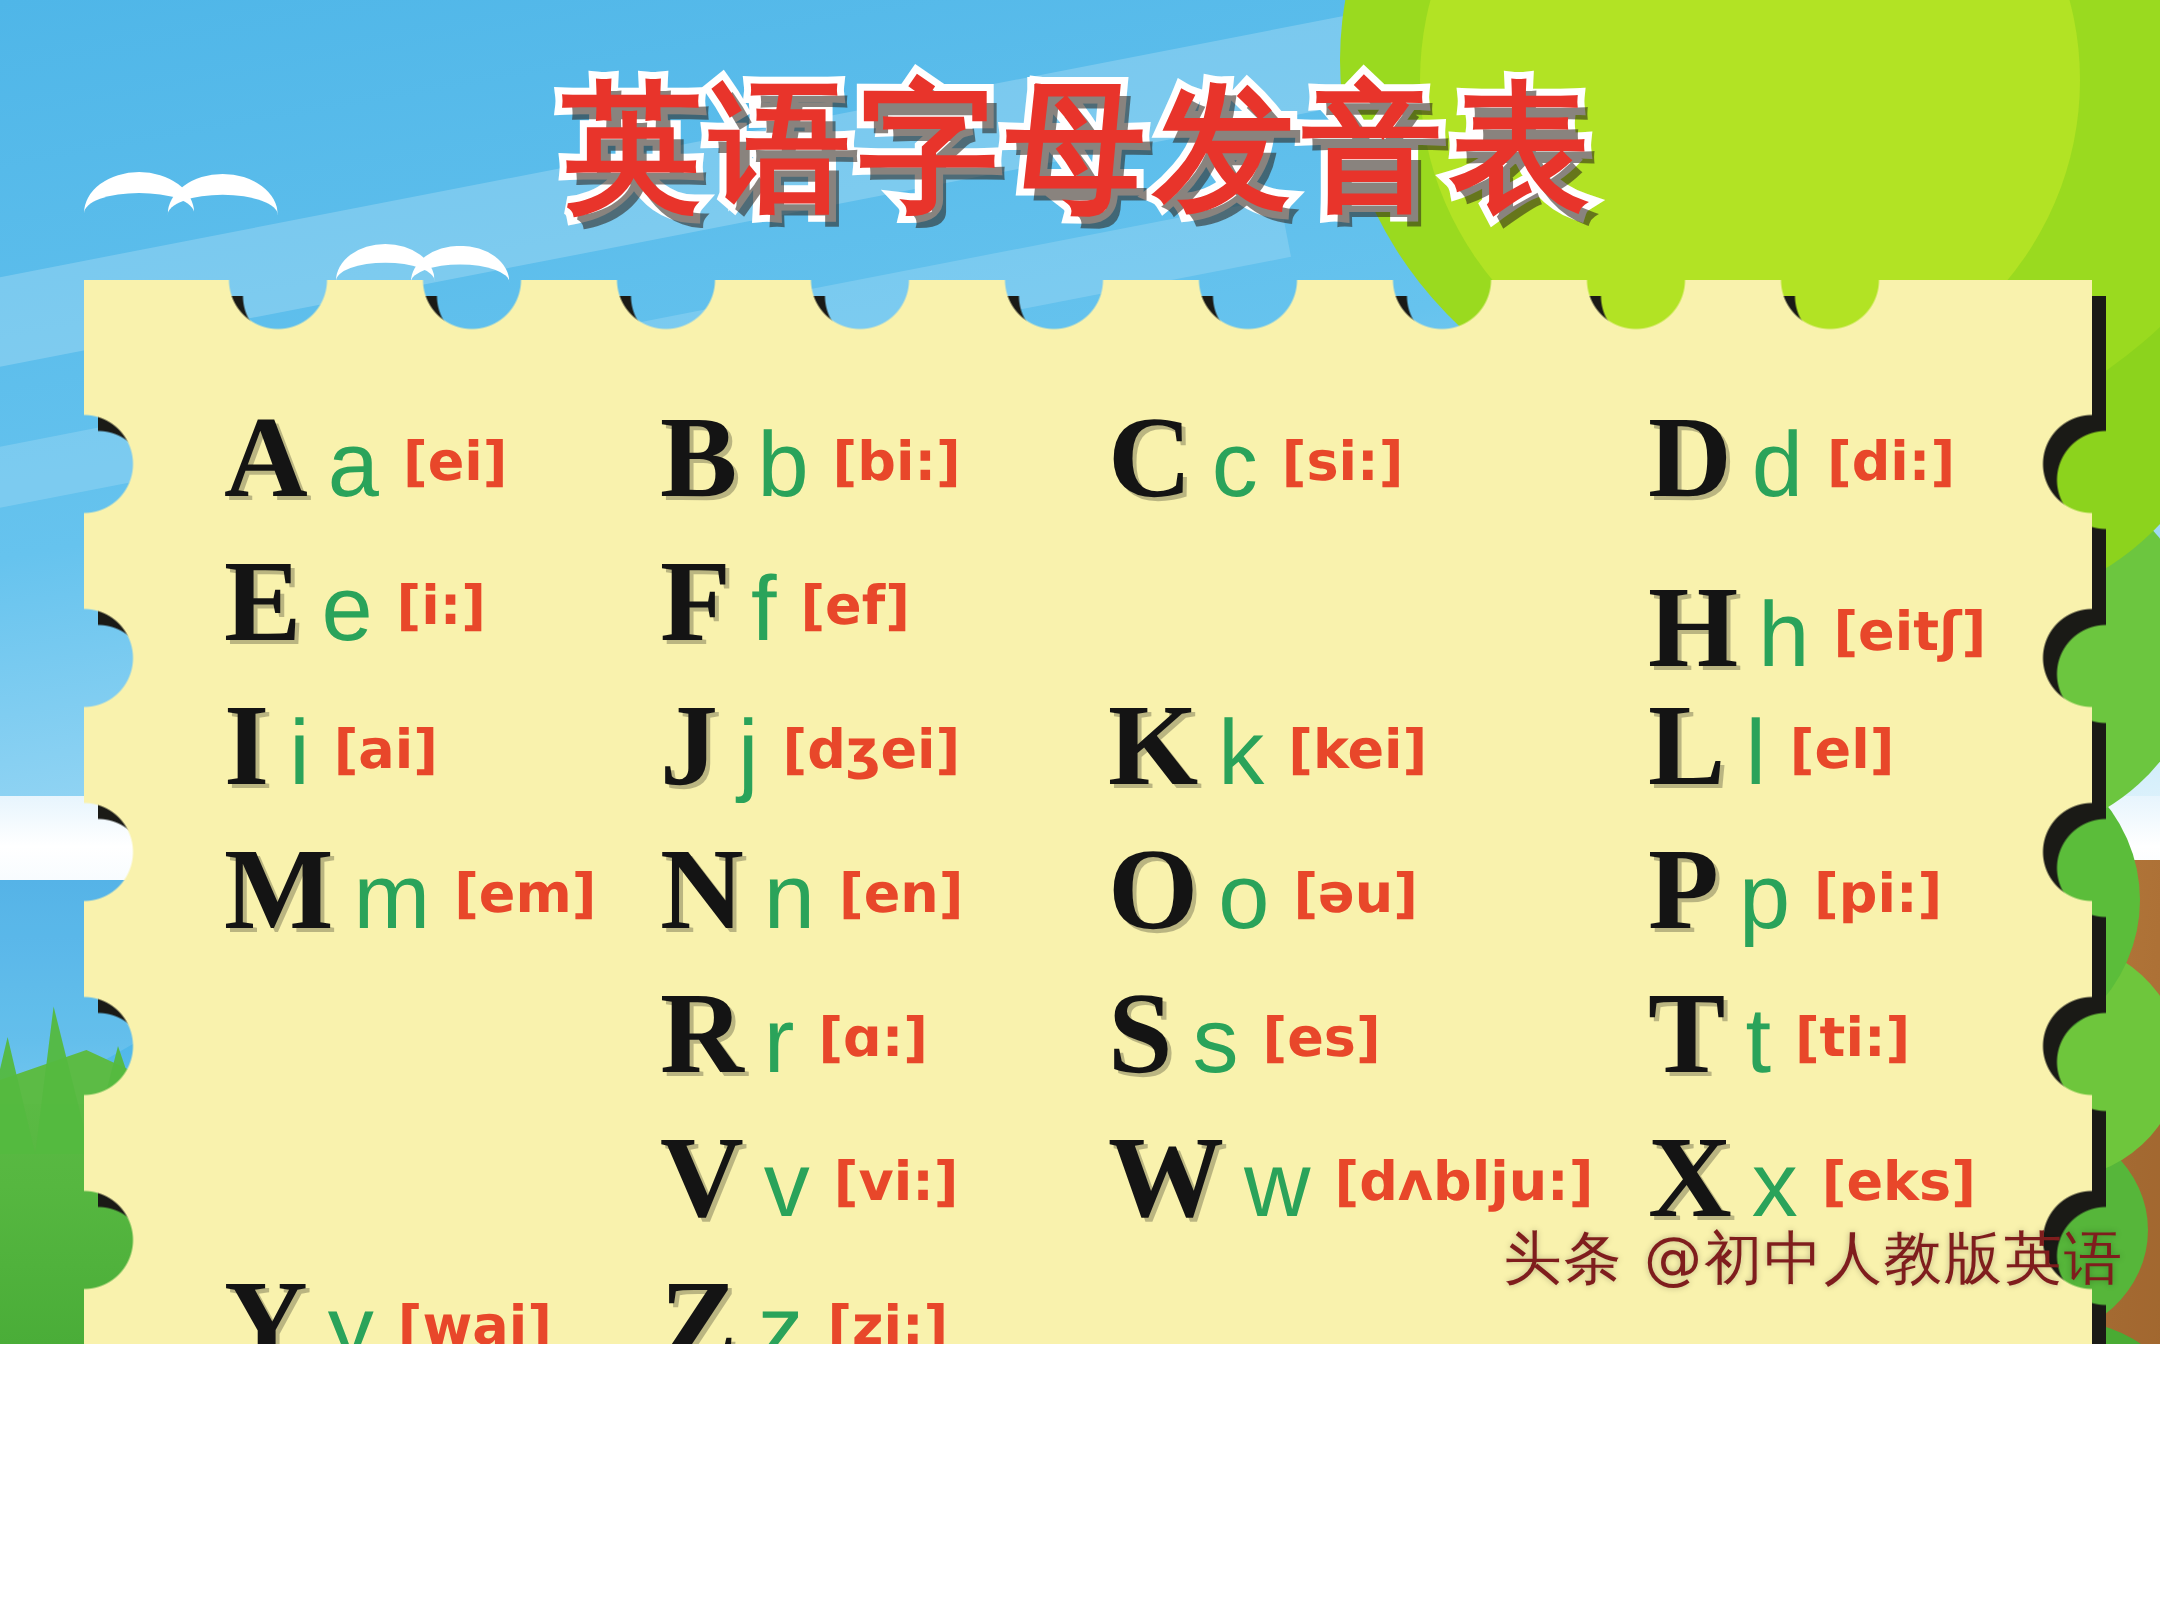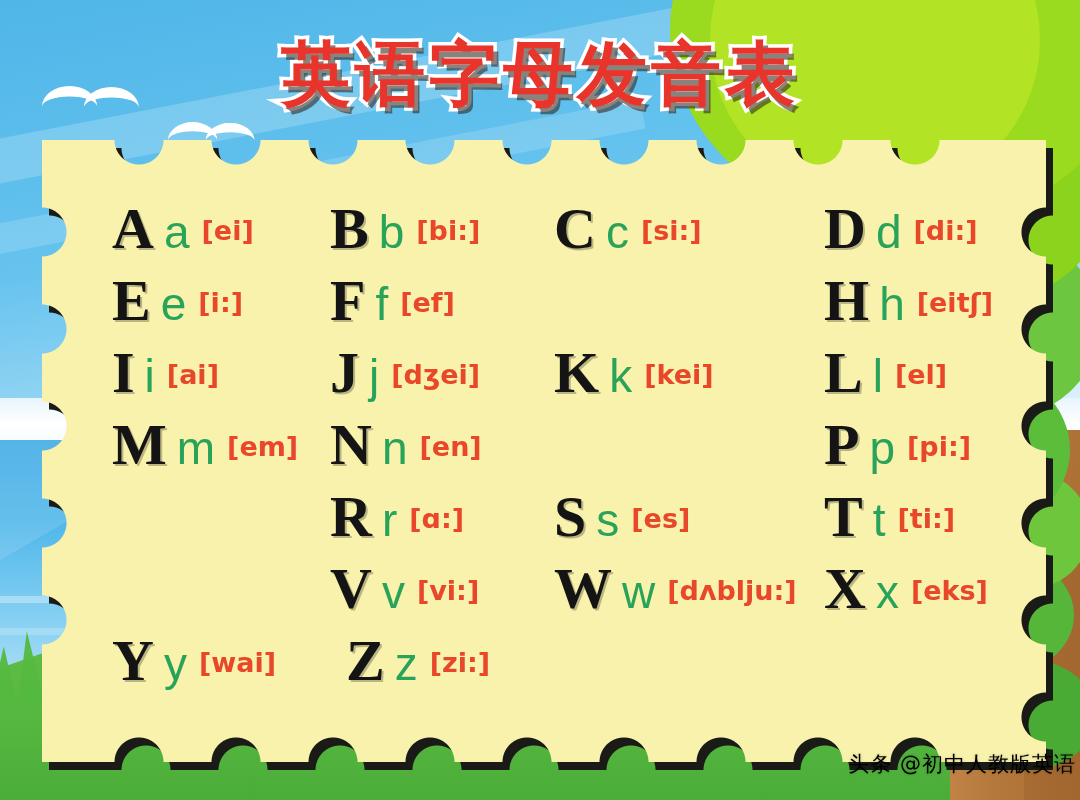--- a/index.html
+++ b/index.html
@@ -7,21 +7,21 @@
   html, body {
     width: 1080px;
     height: 800px;
     overflow: hidden;
     font-family: "Liberation Sans", sans-serif;
   }
 
   #scene {
     position: relative;
     width: 1080px;
-    height: 800px;
+    height: 672px;
     overflow: hidden;
     background: #4db9ef;
   }
 
   
   .sky {
     position: absolute;
     left: 0; top: 0;
     width: 1080px; height: 430px;
     background: linear-gradient(170deg, #4fb6e8 0%, #66c3ee 45%, #a9ddf6 78%, #eaf7fd 100%);
@@ -262,25 +262,25 @@
     font-size: 27px;
     color: #e8472a;
     margin-left: 12px;
     position: relative;
     top: -8px;
   }
 
   
   .watermark {
     position: absolute;
-    right: 4px; bottom: 22px;
+    right: 18px; bottom: 22px;
     font-family: "DejaVu Sans", sans-serif;
-    font-size: 21px;
+    font-size: 29px;
     font-weight: normal;
-    color: #000000;
+    color: #7f1d1d;
     text-shadow: 0 0 3px rgba(0,0,0,0.25);
     letter-spacing: 1px;
   }
 </style>
 </head>
 <body>
 
 <div id="scene">
 
   <div class="sky">
@@ -325,32 +325,33 @@
     <div class="card"></div>
   </div>
 
   <div class="grid" id="letter-grid">
       <div class="cell" style="left: 70px; top: 55px;"><span class="upper">A</span><span class="lower">a</span><span class="ipa">[ei]</span></div>
       <div class="cell" style="left: 288px; top: 55px;"><span class="upper">B</span><span class="lower">b</span><span class="ipa">[bi:]</span></div>
       <div class="cell" style="left: 512px; top: 55px;"><span class="upper">C</span><span class="lower">c</span><span class="ipa">[si:]</span></div>
       <div class="cell" style="left: 782px; top: 55px;"><span class="upper">D</span><span class="lower">d</span><span class="ipa">[di:]</span></div>
       <div class="cell" style="left: 70px; top: 127px;"><span class="upper">E</span><span class="lower">e</span><span class="ipa">[i:]</span></div>
       <div class="cell" style="left: 288px; top: 127px;"><span class="upper">F</span><span class="lower">f</span><span class="ipa">[ef]</span></div>
-      <div class="cell" style="left: 782px; top: 127px;"><span class="upper">H</span><span class="lower">h</span><span class="ipa">[eitʃ]</span></div>
+      <div class="cell" style="left: 782px; top: 140px;"><span class="upper">H</span><span class="lower">h</span><span class="ipa">[eitʃ]</span></div>
       <div class="cell" style="left: 70px; top: 199px;"><span class="upper">I</span><span class="lower">i</span><span class="ipa">[ai]</span></div>
       <div class="cell" style="left: 288px; top: 199px;"><span class="upper">J</span><span class="lower">j</span><span class="ipa">[dʒei]</span></div>
       <div class="cell" style="left: 782px; top: 199px;"><span class="upper">L</span><span class="lower">l</span><span class="ipa">[el]</span></div>
       <div class="cell" style="left: 512px; top: 199px;"><span class="upper">K</span><span class="lower">k</span><span class="ipa">[kei]</span></div>
       <div class="cell" style="left: 70px; top: 271px;"><span class="upper">M</span><span class="lower">m</span><span class="ipa">[em]</span></div>
       <div class="cell" style="left: 288px; top: 271px;"><span class="upper">N</span><span class="lower">n</span><span class="ipa">[en]</span></div>
+      <div class="cell" style="left: 512px; top: 271px;"><span class="upper">O</span><span class="lower">o</span><span class="ipa">[əu]</span></div>
       <div class="cell" style="left: 782px; top: 271px;"><span class="upper">P</span><span class="lower">p</span><span class="ipa">[pi:]</span></div>
       <div class="cell" style="left: 288px; top: 343px;"><span class="upper">R</span><span class="lower">r</span><span class="ipa">[ɑ:]</span></div>
       <div class="cell" style="left: 512px; top: 343px;"><span class="upper">S</span><span class="lower">s</span><span class="ipa">[es]</span></div>
       <div class="cell" style="left: 782px; top: 343px;"><span class="upper">T</span><span class="lower">t</span><span class="ipa">[ti:]</span></div>
       <div class="cell" style="left: 512px; top: 415px;"><span class="upper">W</span><span class="lower">w</span><span class="ipa">[dʌblju:]</span></div>
       <div class="cell" style="left: 288px; top: 415px;"><span class="upper">V</span><span class="lower">v</span><span class="ipa">[vi:]</span></div>
       <div class="cell" style="left: 782px; top: 415px; text-align: right;"><span class="upper">X</span><span class="lower">x</span><span class="ipa">[eks]</span></div>
       <div class="cell" style="left: 70px; top: 487px;"><span class="upper">Y</span><span class="lower">y</span><span class="ipa">[wai]</span></div>
-      <div class="cell" style="left: 304px; top: 487px;"><span class="upper">Z</span><span class="lower">z</span><span class="ipa">[zi:]</span></div>
+      <div class="cell" style="left: 288px; top: 487px;"><span class="upper">Z</span><span class="lower">z</span><span class="ipa">[zi:]</span></div>
     </div>
 
   <div class="watermark">头条 @初中人教版英语</div>
 </div>
 
 </body></html>

